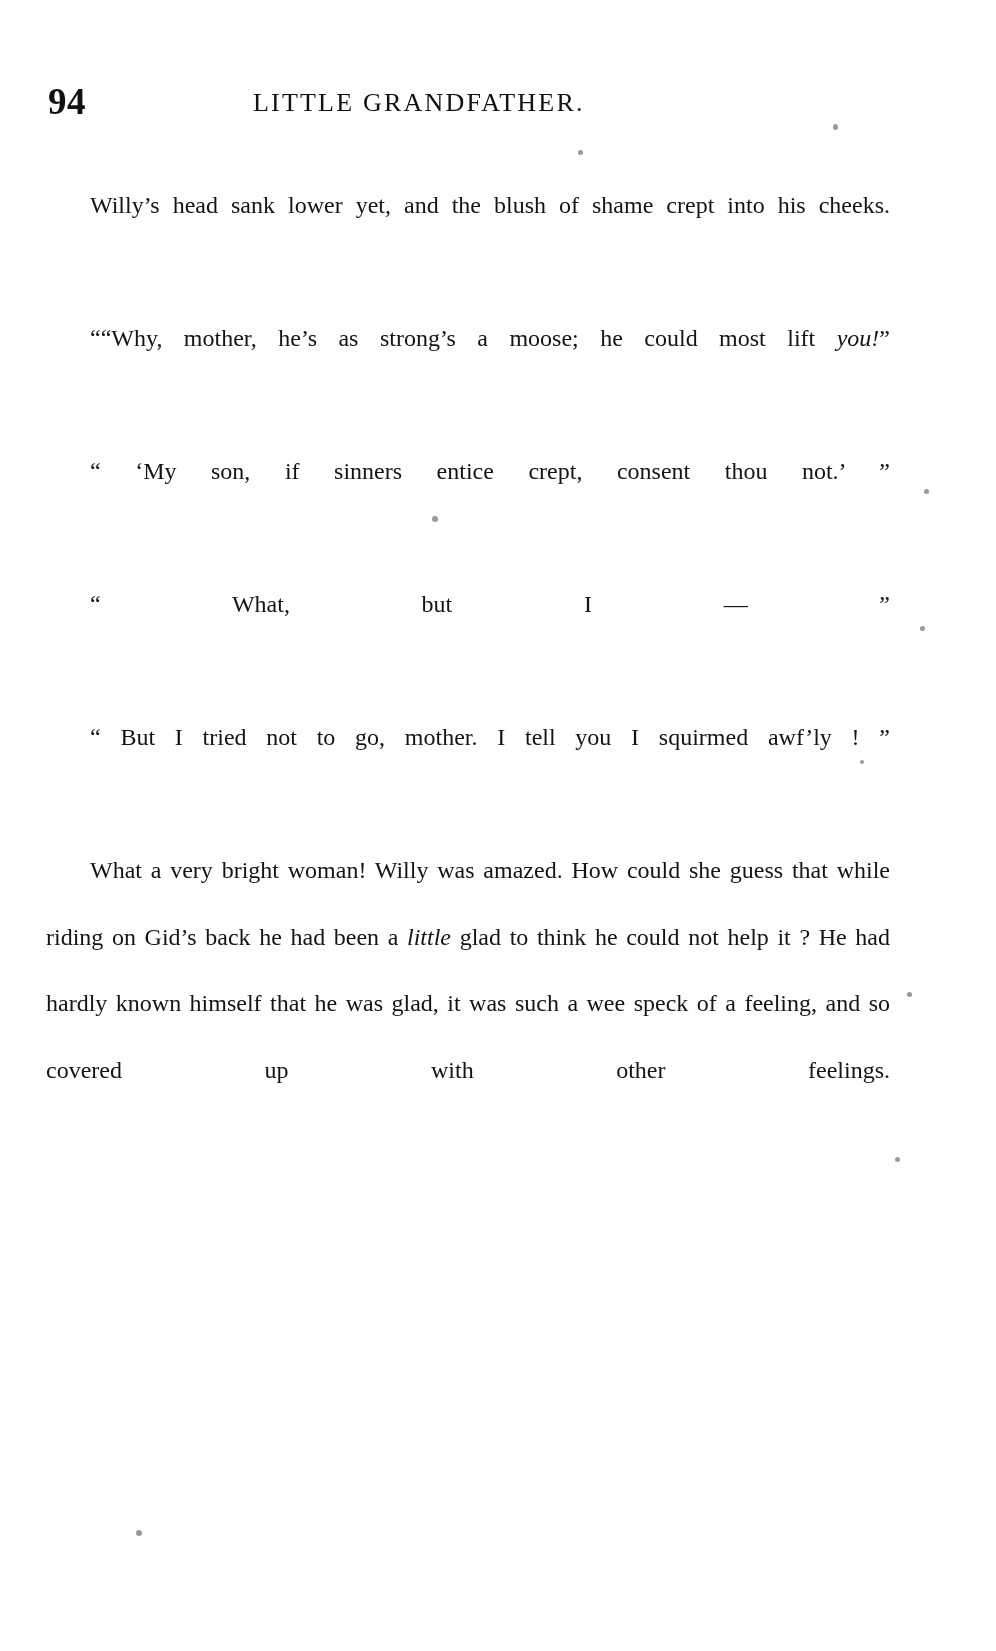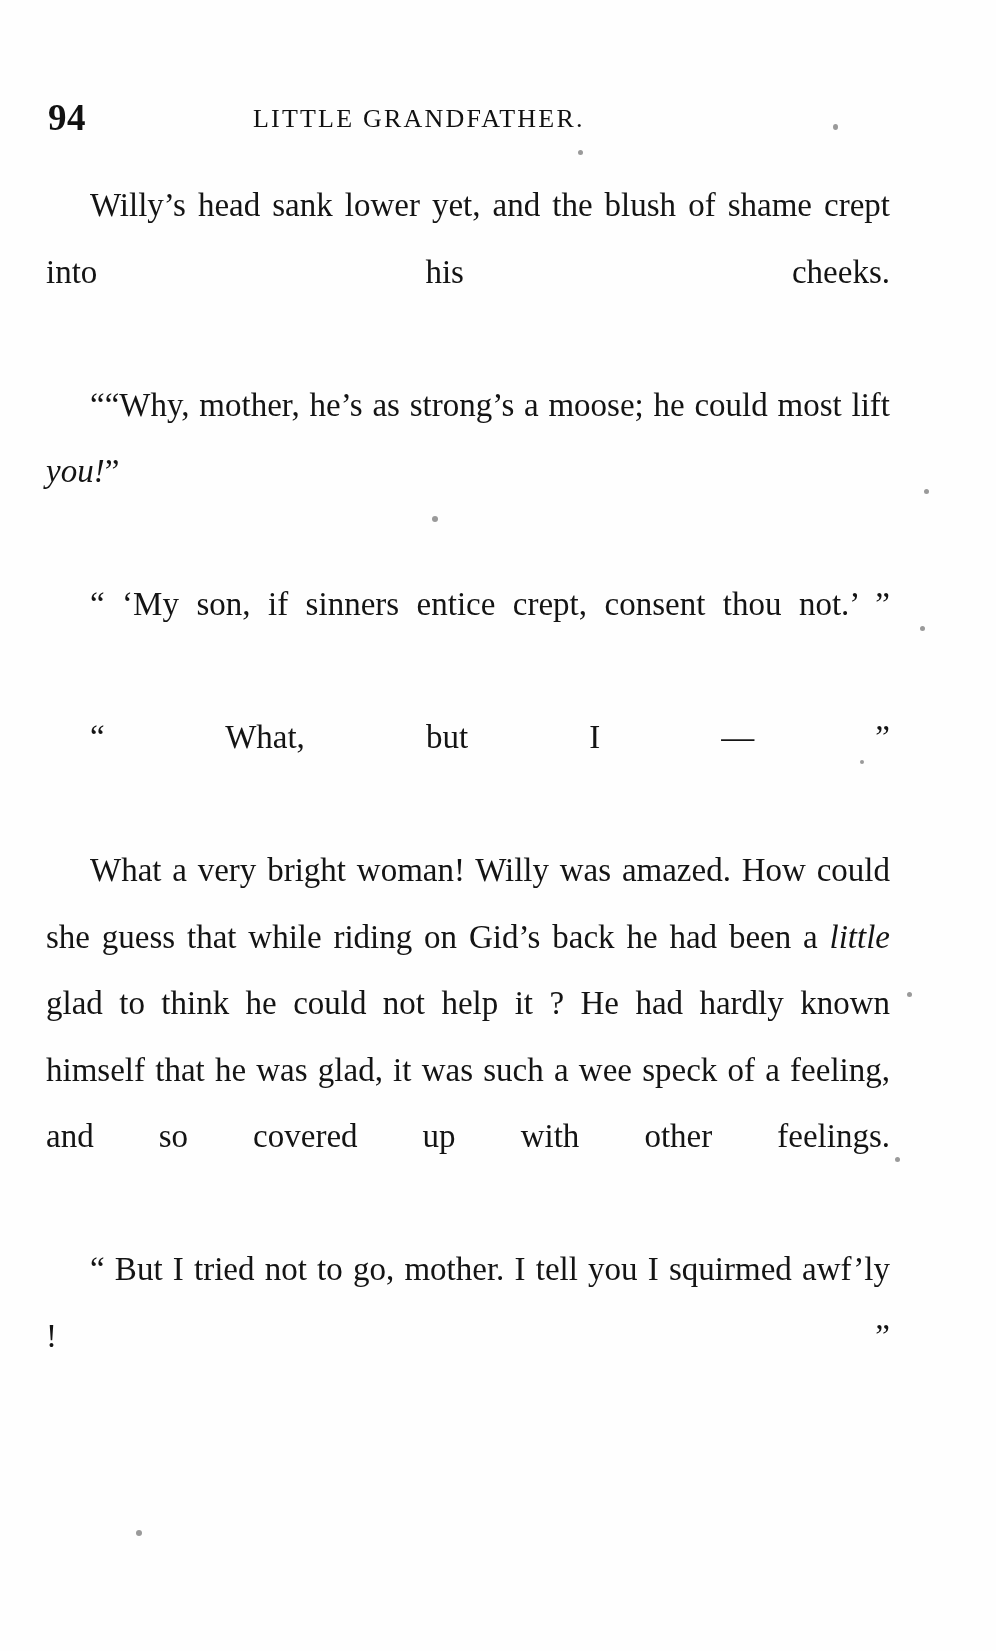--- a/index.html
+++ b/index.html
@@ -19,21 +19,21 @@
     position: absolute;
     left: 0;
     top: 0;
     width: 996px;
     height: 1651px;
     background: #fefefe;
   }
   .header {
     position: absolute;
     left: 48px;
-    top: 96px;
+    top: 80px;
     width: 700px;
     height: 48px;
     text-align: right;
   }
   .folio {
     position: absolute;
     left: 0;
     top: 0;
     font-size: 37px;
     font-weight: 700;
@@ -49,21 +49,21 @@
     letter-spacing: 2.2px;
     color: #111;
   }
   .body-text {
     position: absolute;
     left: 46px;
     top: 172px;
     width: 844px;
   }
   .para {
-    font-size: 33px;
+    font-size: 24px;
     line-height: 66.5px;
     text-align: justify;
     text-justify: inter-word;
     margin: 0 0 0 0;
     color: #141414;
     word-spacing: 1px;
   }
   .para.indent {
     text-indent: 44px;
   }
@@ -110,23 +110,23 @@
 
     <p class="para indent"><span>Willy’s head sank lower yet, and the blush of shame crept into his cheeks.</span></p>
 
     <p class="para indent"><span>““Why, mother, he’s as strong’s a moose; he could most lift </span><em>you!</em><span>”</span></p>
 
     <p class="para indent"><span>“ ‘My son, if sinners entice crept, consent thou not.’ ”</span></p>
 
     <p class="para indent"><span>“ What, but I — ”</span></p>
 
 
+    <p class="para indent"><span>“ But I tried not to go, mother. I tell you I squirmed awf’ly ! ”</span></p>
+
     <p class="para indent"><span>What a very bright woman! Willy was amazed. How could she guess that while riding on Gid’s back he had been a </span><em>little</em><span> glad to think he could not help it ? He had hardly known himself that he was glad, it was such a wee speck of a feeling, and so covered up with other feelings.</span></p>
-
-    <p class="para indent"><span>“ But I tried not to go, mother. I tell you I squirmed awf’ly ! ”</span></p>
 
   </div>
 
   <div class="speck s1"></div>
   <div class="speck s2"></div>
   <div class="speck s3"></div>
   <div class="speck s4"></div>
   <div class="speck s5"></div>
   <div class="speck s6"></div>
   <div class="speck s7"></div>

